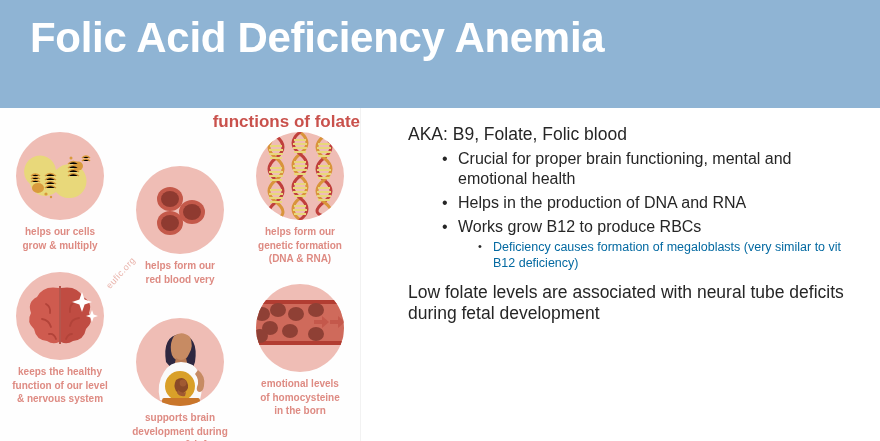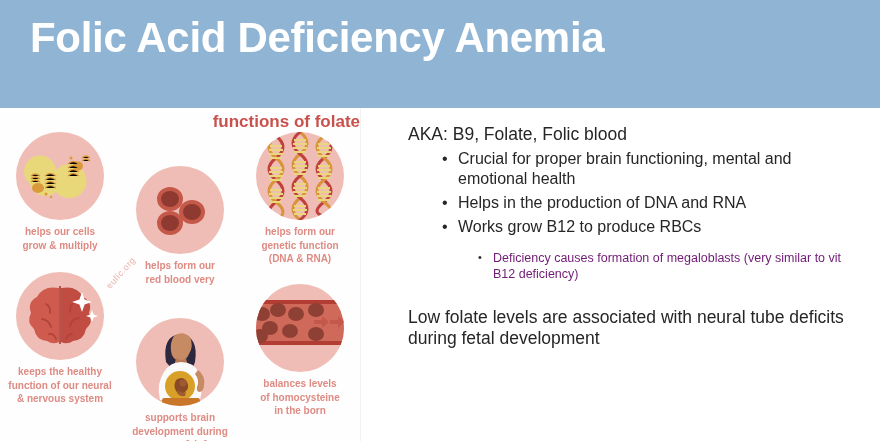--- a/index.html
+++ b/index.html
@@ -149,34 +149,34 @@
     line-height: 1.24;
     color: #262626;
     margin: 4px 0 0 34px;
     padding-left: 16px;
     font-family: "Liberation Sans", sans-serif;
   }
   .lvl2 {
     position: relative;
     font-size: 12.5px;
     line-height: 1.28;
-    color: #701a75;
-    margin: 13px 0 0 70px;
+    color: #0369a1;
+    margin: 2px 0 0 70px;
     padding-left: 15px;
     font-family: "Liberation Sans", sans-serif;
   }
   .lvl1::before, .lvl2::before {
     content: "\2022";
     position: absolute;
     left: 0;
     top: 0;
     color: #262626;
   }
   .lvl2::before { font-size: 11px; }
-  .blk2 { margin-top: 25px; }
+  .blk2 { margin-top: 11px; }
 </style>
 </head>
 <body>
 
 <div class="slide">
 
   <div class="title-banner">
     <div class="title-text">Folic Acid Deficiency Anemia</div>
   </div>
 
@@ -268,21 +268,21 @@
             </g>
             <g stroke="#E8D87A" stroke-width="2" transform="translate(48,4)">
               <path d="M14 8 h12 M13 12 h14 M13 16 h14 M14 20 h12"></path>
               <path d="M14 30 h12 M13 34 h14 M13 38 h14 M14 42 h12"></path>
               <path d="M14 52 h12 M13 56 h14 M13 60 h14 M14 64 h12"></path>
             </g>
           </svg>
         </div>
         <div class="caption">
           <div>helps form our</div>
-          <div>genetic function</div>
+          <div>genetic formation</div>
           <div>(DNA &amp; RNA)</div>
         </div>
       </div>
 
       <div class="cell c4">
         <div class="circle">
           <svg width="88" height="88" viewBox="0 0 88 88">
             <path d="M43 16 q-16 -3 -22 9 q-10 5 -6 16 q-5 9 3 16 q2 11 13 12 q6 4 12 1 z" fill="#CF5B4F"></path>
             <path d="M45 16 q16 -3 22 9 q10 5 6 16 q5 9 -3 16 q-2 11 -13 12 q-6 4 -12 1 z" fill="#C04C42"></path>
             <g stroke="#B24339" stroke-width="1.8" fill="none" stroke-linecap="round">
@@ -293,21 +293,21 @@
               <path d="M63 46 q-8 1 -9 8"></path>
               <path d="M56 62 q-4 0 -6 5"></path>
             </g>
             <path d="M44 14 v58" stroke="#A53C33" stroke-width="1.6"></path>
             <path d="M66 20 l2.6 7.4 l7.4 2.6 l-7.4 2.6 l-2.6 7.4 l-2.6 -7.4 l-7.4 -2.6 l7.4 -2.6 z" fill="#FFFFFF"></path>
             <path d="M76 38 l1.6 4.4 l4.4 1.6 l-4.4 1.6 l-1.6 4.4 l-1.6 -4.4 l-4.4 -1.6 l4.4 -1.6 z" fill="#FFFFFF"></path>
           </svg>
         </div>
         <div class="caption">
           <div>keeps the healthy</div>
-          <div>function of our neural</div>
+          <div>function of our level</div>
           <div>&amp; nervous system</div>
         </div>
       </div>
 
       <div class="cell c5">
         <div class="circle">
           <svg width="88" height="88" viewBox="0 0 88 88">
             <path d="M30 44 q-4 -26 14 -28 q19 2 15 28 q-2 8 -9 9 q-12 2 -20 -9 z" fill="#2E2740"></path>
             <path d="M38 18 q8 -6 16 1 q4 9 -1 17 q-3 7 -9 7 q-8 -1 -9 -10 q-1 -9 3 -15 z" fill="#C78B63"></path>
             <path d="M40 40 q5 4 10 0 l2 9 q-8 5 -14 0 z" fill="#B87A54"></path>
@@ -343,21 +343,21 @@
               <ellipse cx="4" cy="52" rx="8" ry="7"></ellipse>
               <ellipse cx="60" cy="50" rx="8" ry="7"></ellipse>
             </g>
             <g fill="#C4584B">
               <path d="M58 36 h8 v-4 l7 6 l-7 6 v-4 h-8 z"></path>
               <path d="M74 36 h8 v-4 l7 6 l-7 6 v-4 h-8 z"></path>
             </g>
           </svg>
         </div>
         <div class="caption">
-          <div>balances levels</div>
+          <div>emotional levels</div>
           <div>of homocysteine</div>
           <div>in the born</div>
         </div>
       </div>
 
     </div>
   </div>
 
   <div class="divider"></div>
 

